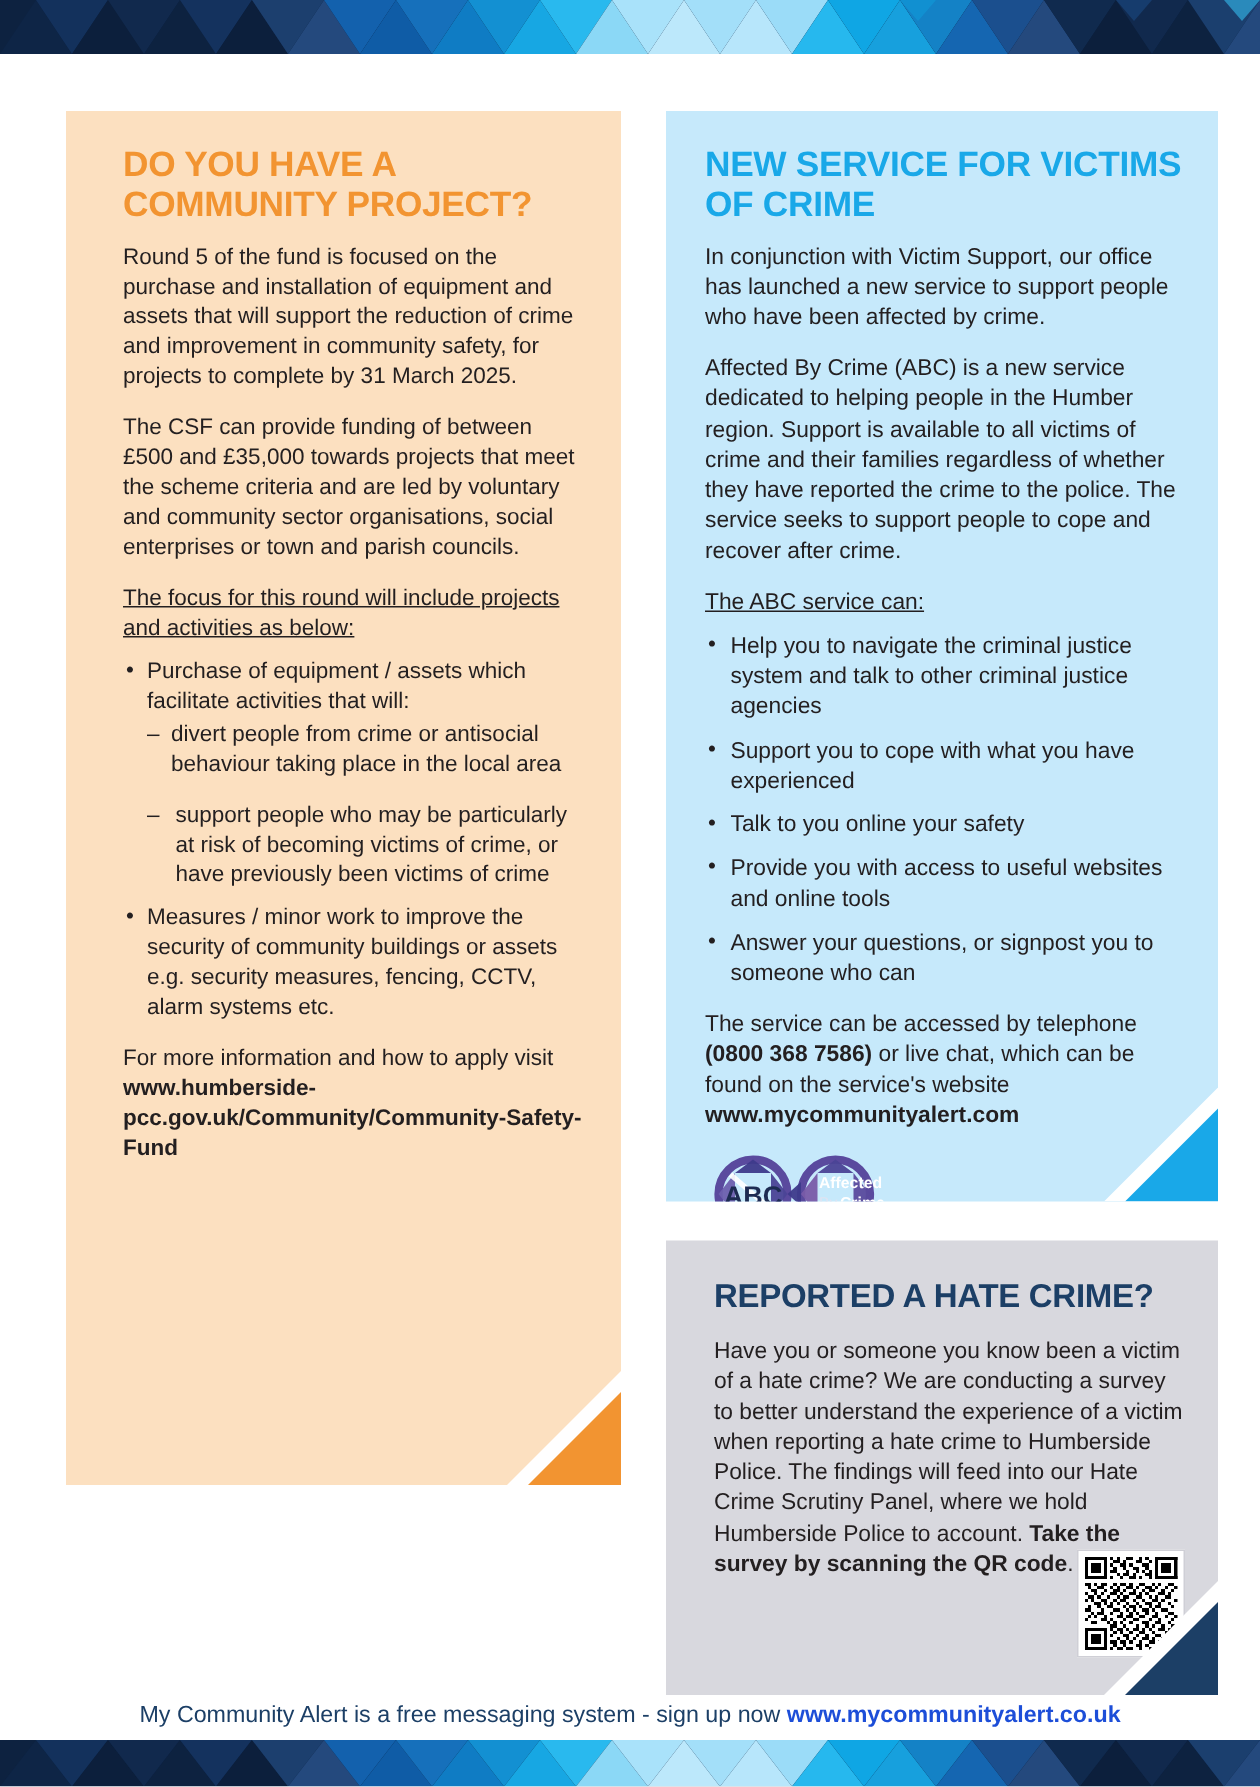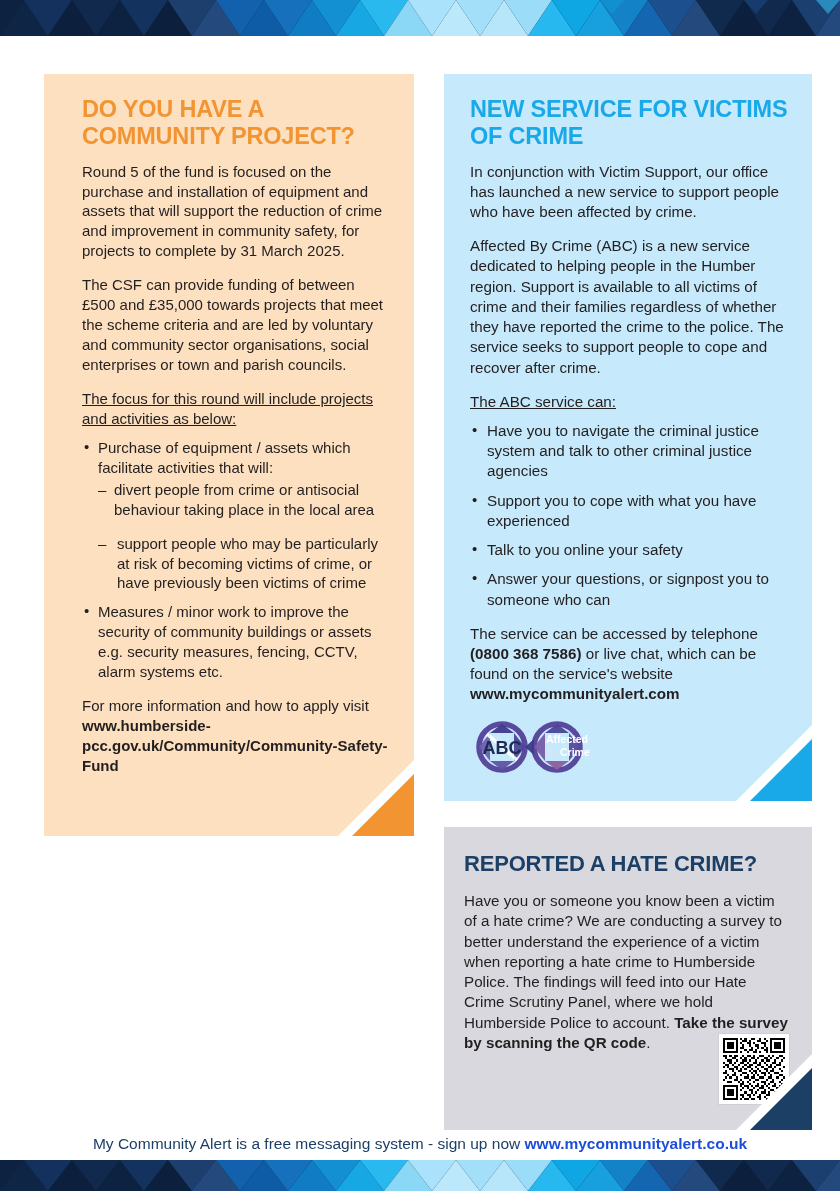--- a/index.html
+++ b/index.html
@@ -49,21 +49,21 @@
     width: 76px;
     height: 76px;
     z-index: 3;
   }
 
   
   #panel-csf {
     left: 44px;
     top: 74px;
     width: 370px;
-    height: 762px;
+    height: 916px;
     background: #fce0c0;
   }
   
   #panel-abc {
     left: 444px;
     top: 74px;
     width: 368px;
     height: 727px;
     background: #c6e9fb;
   }
@@ -73,21 +73,21 @@
     top: 827px;
     width: 368px;
     height: 303px;
     background: #d8d8de;
   }
 
   .pad {
     padding: 22px 26px 20px 38px;
   }
   #panel-abc .pad { padding: 22px 22px 16px 26px; }
-  #panel-hate .pad { padding: 24px 22px 16px 20px; }
+  #panel-hate .pad { padding: 24px 22px 16px 32px; }
 
   h2.head {
     margin: 0 0 12px 0;
     font-size: 23.5px;
     line-height: 1.14;
     font-weight: bold;
     letter-spacing: -0.2px;
     text-transform: uppercase;
   }
   #panel-csf h2.head { color: #f29431; }
@@ -277,23 +277,24 @@
 
   <section class="panel" id="panel-abc">
     <div class="panel-inner pad">
       <h2 class="head">NEW SERVICE FOR VICTIMS OF CRIME</h2>
 
       <p class="body">In conjunction with Victim Support, our office has launched a new service to support people who have been affected by crime.</p>
       <p class="body">Affected By Crime (ABC) is a new service dedicated to helping people in the Humber region. Support is available to all victims of crime and their families regardless of whether they have reported the crime to the police. The service seeks to support people to cope and recover after crime.</p>
       <p class="body tight">The ABC service can:</p>
 
       <ul class="bullets">
-        <li>Have you to navigate the criminal justice system and talk to other criminal justice agencies</li>
+        <li>Help you to navigate the criminal justice system and talk to other criminal justice agencies</li>
         <li>Support you to cope with what you have experienced</li>
         <li>Talk to you online your safety</li>
+        <li>Provide you with access to useful websites and online tools</li>
         <li>Answer your questions, or signpost you to someone who can</li>
       </ul>
 
       <p class="body last"><span>The service can be accessed by telephone </span><b>(0800 368 7586)</b><span> or live chat, which can be found on the service's website </span><b>www.mycommunityalert.com</b></p>
 
       <div class="abc-logo">
         <svg viewBox="0 0 244 112" width="122" height="56" aria-hidden="true">
           <g fill="none" stroke-width="11">
             <circle cx="64" cy="56" r="46" stroke="#5a4a9e"></circle>
             <circle cx="174" cy="56" r="46" stroke="#5a4a9e"></circle>

